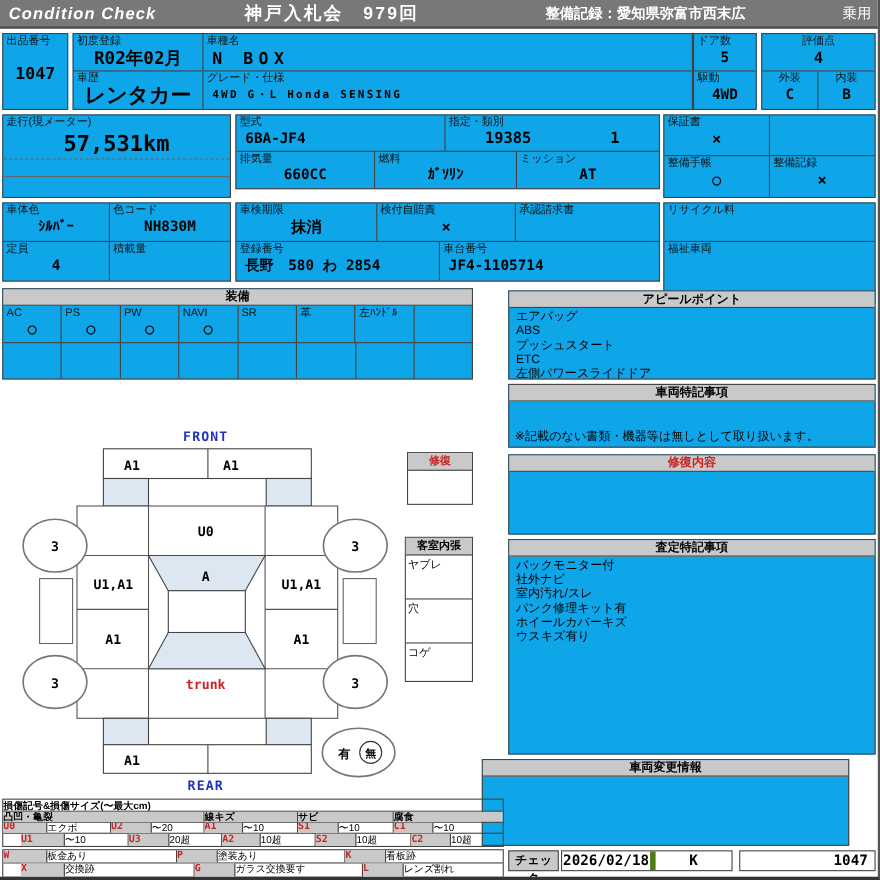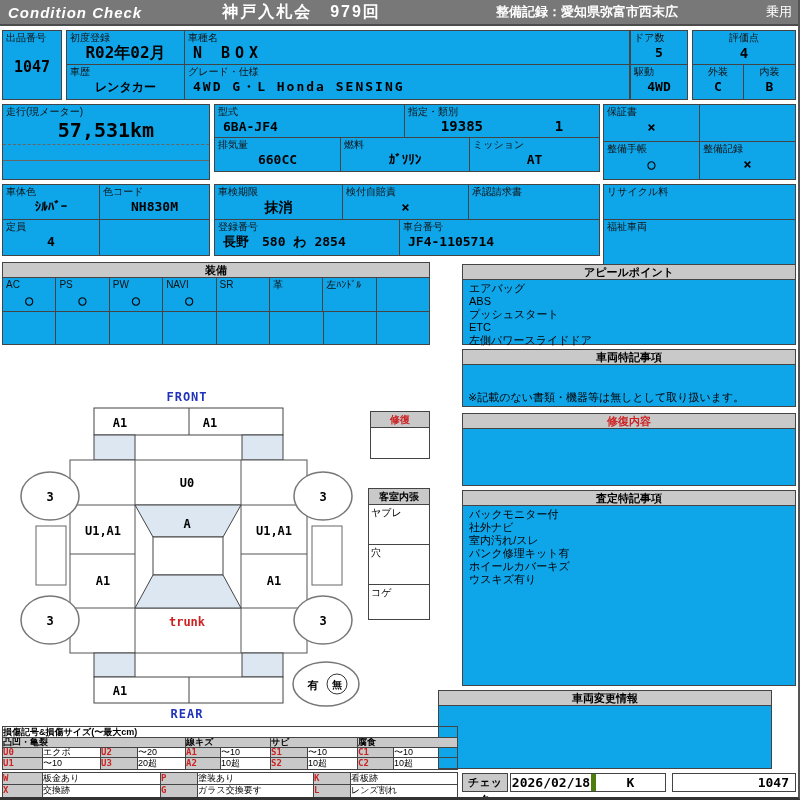--- a/index.html
+++ b/index.html
@@ -27,21 +27,21 @@
   .sp2{letter-spacing:2px;} .sp5{letter-spacing:5px;}
   .flexv{display:flex;justify-content:space-around;font-family:"DejaVu Sans Mono","Liberation Mono",monospace;font-weight:bold;font-size:14px;}
   
   .hbar{background:#c9c9c9;border-bottom:1px solid #444;text-align:center;font-size:11px;line-height:14px;font-weight:bold;height:14px;}
   .red{color:#cc2222;}
   .panelbody{position:relative;flex:1;font-size:11px;line-height:13px;padding:2px 6px;}
   .note{position:absolute;left:5px;bottom:2px;font-size:11px;}
   
   .lg{position:absolute;border:1px solid #444;box-sizing:border-box;font-size:9px;}
   .lgrow{display:flex;border-bottom:1px solid #444;box-sizing:border-box;}
-  .lgrow:last-child{border-bottom:none;}
+  .lgrow:last-child{border-bottom:none;margin-left:16px;}
   .lgc{box-sizing:border-box;border-right:1px solid #444;text-align:left;overflow:hidden;white-space:nowrap;}
   .lgc:last-child{border-right:none;}
   .code{background:#c9c9c9;color:#cc2222;font-weight:bold;font-family:"DejaVu Sans Mono","Liberation Mono",monospace;}
   .ghead{background:#c9c9c9;font-weight:bold;}
   
   .mini{position:absolute;border:1px solid #444;box-sizing:border-box;background:#fff;}
   .minihdr{background:#c9c9c9;border-bottom:1px solid #444;text-align:center;font-size:10px;line-height:15px;font-weight:bold;height:15px;}
   .minicell{border-bottom:1px solid #444;font-size:10px;padding:1px 2px;box-sizing:border-box;}
   .minicell:last-child{border-bottom:none;}
   svg text{font-family:"DejaVu Sans Mono","Liberation Mono",monospace;font-weight:bold;}
@@ -70,25 +70,25 @@
         <div class="cv" style="font-size:16px">R02年02月</div>
       </div>
       <div class="cell fx">
         <span class="lbl">車種名</span>
         <div class="cv cvl sp5" style="font-size:15px">N BOX</div>
       </div>
     </div>
     <div class="row" style="height:34px">
       <div class="cell br" style="width:118px">
         <span class="lbl">車歴</span>
-        <div class="cv" style="font-size:12px">レンタカー</div>
+        <div class="cv" style="font-size:19px">レンタカー</div>
       </div>
       <div class="cell fx">
         <span class="lbl">グレード・仕様</span>
-        <div class="cv cvl sp2" style="font-size:13px">4WD G・L Honda SENSING</div>
+        <div class="cv cvl sp2" style="font-size:10px">4WD G・L Honda SENSING</div>
       </div>
     </div>
   </div>
 
   <div class="wrap" style="left:630px;top:30px;width:58px;height:70px">
     <div class="row" style="height:34px">
       <div class="cell fx">
         <span class="lbl">ドア数</span>
         <div class="cv" style="font-size:13px">5</div>
       </div>
@@ -187,20 +187,23 @@
       </div>
       <div class="cell fx">
         <span class="lbl">色コード</span>
         <div class="cv" style="font-size:13px">NH830M</div>
       </div>
     </div>
     <div class="row" style="height:35px">
       <div class="cell br" style="width:97px">
         <span class="lbl">定員</span>
         <div class="cv" style="font-size:13px">4</div>
+      </div>
+      <div class="cell fx">
+        <span class="lbl">積載量</span>
       </div>
     </div>
   </div>
 
   <div class="wrap" style="left:214px;top:184px;width:386px;height:72px">
     <div class="row" style="height:35px">
       <div class="cell br" style="width:128px">
         <span class="lbl">車検期限</span>
         <div class="cv" style="font-size:14px">抹消</div>
       </div>

